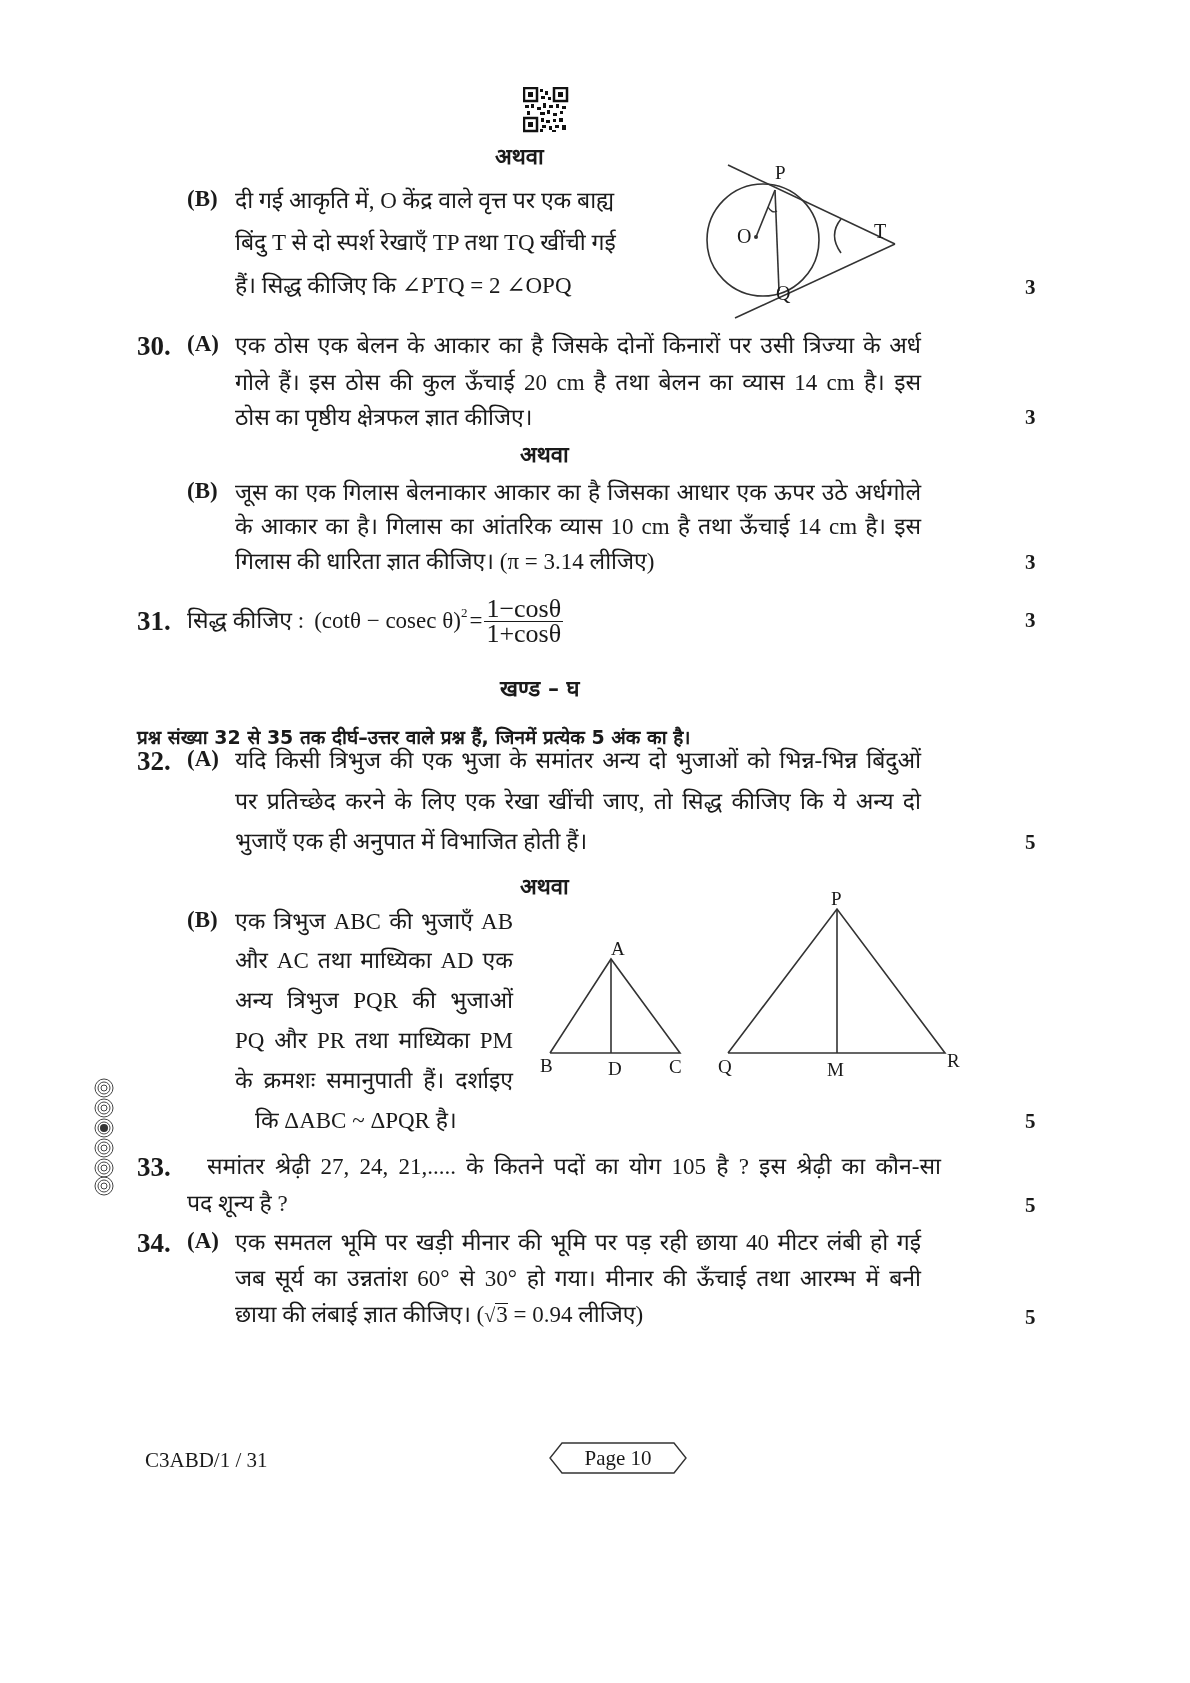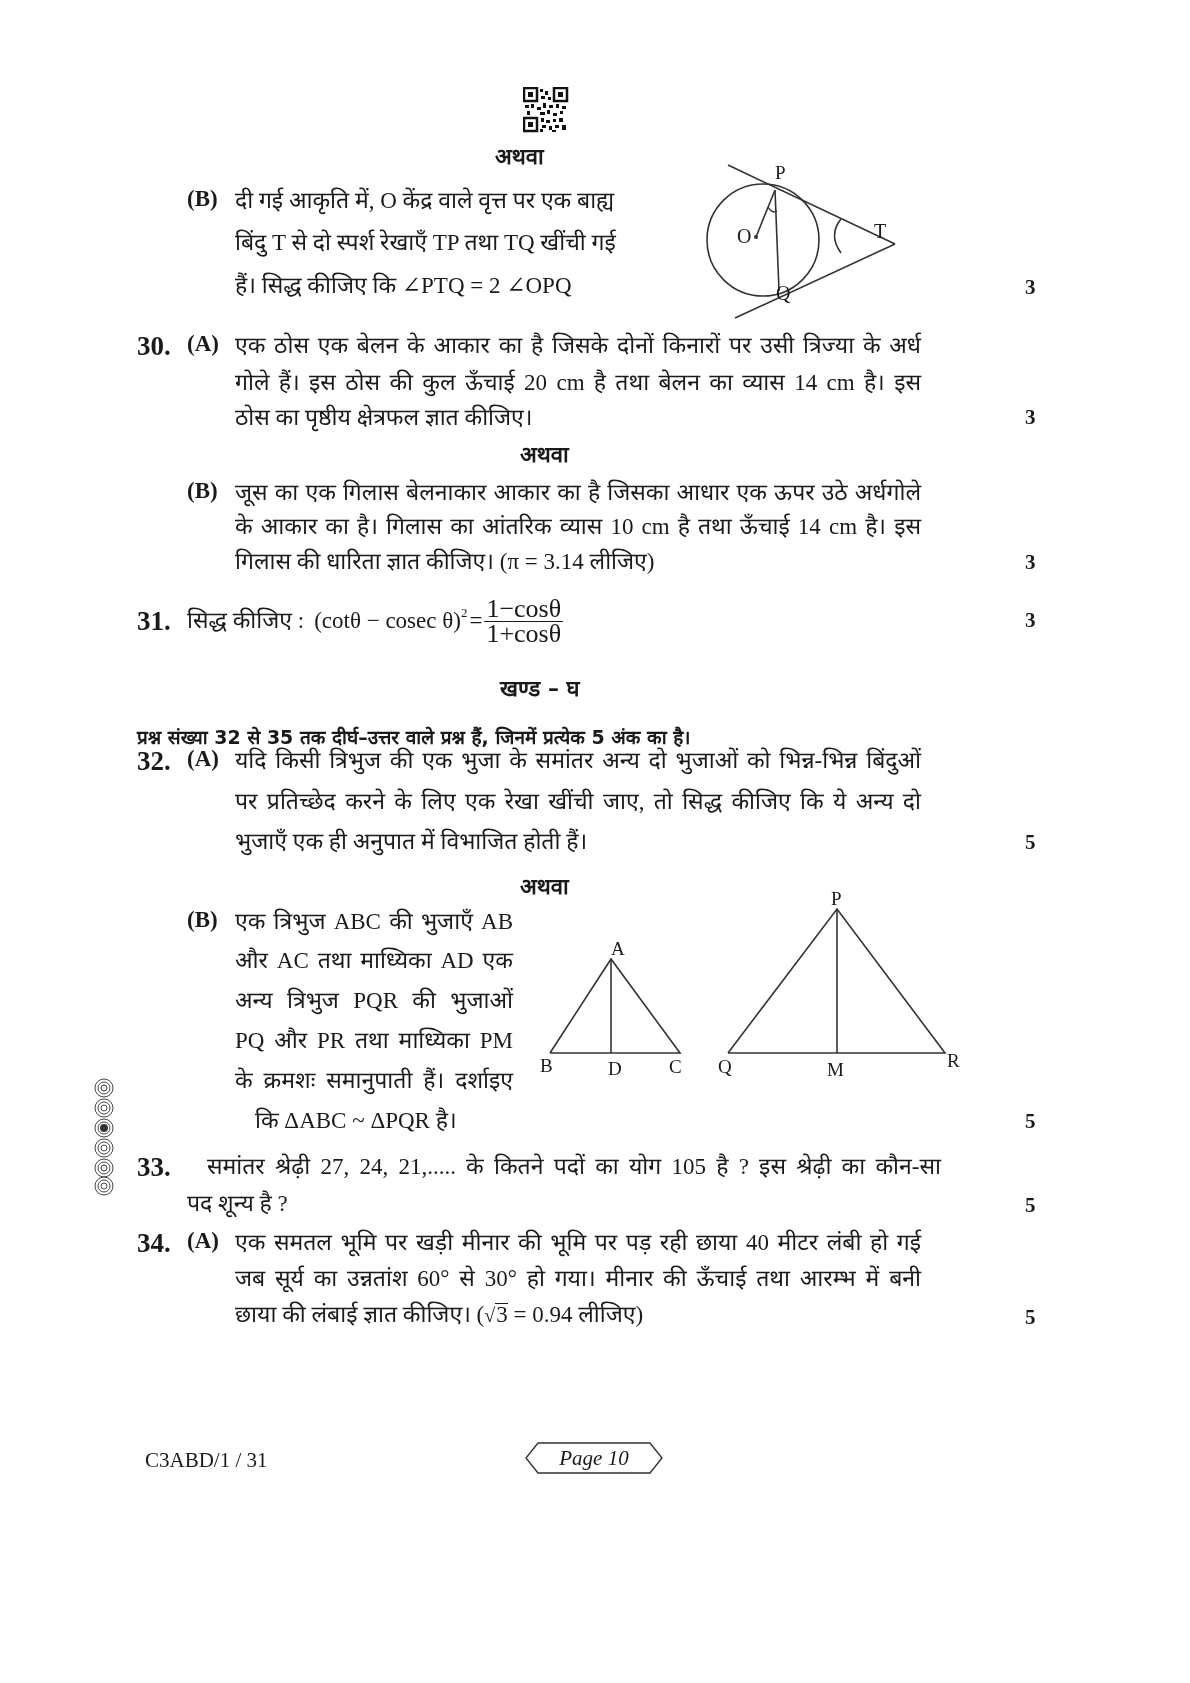--- a/index.html
+++ b/index.html
@@ -13,21 +13,21 @@
   .bold { font-weight: bold; }
   .marks { position: absolute; left: 1025px; font-size: 21px; font-weight: bold; }
   .qnum { position: absolute; font-size: 27px; font-weight: bold; }
   .opt { position: absolute; font-size: 23px; font-weight: bold; }
   .athava { position: absolute; font-size: 22px; font-weight: bold; font-family: "DejaVu Sans", sans-serif; }
   .justify { text-align: justify; text-align-last: justify; }
   .frac { display: inline-block; vertical-align: middle; text-align: center; font-size: 26px; line-height: 24px; }
   .frac .num { display: block; border-bottom: 1.5px solid #1a1a1a; padding: 0 2px; }
   .frac .den { display: block; padding: 0 2px; }
   .footer-left { position: absolute; left: 145px; top: 1448px; font-size: 21px; }
-  .page-box { position: absolute; left: 524px; top: 1440px; width: 140px; height: 36px; font-style: italic; }
+  .page-box { position: absolute; left: 548px; top: 1440px; width: 140px; height: 36px; }
   .page-label { position: absolute; left: 0; top: 0; width: 140px; height: 36px; line-height: 36px; text-align: center; font-size: 21px; }
   .sqrt { display: inline-block; border-top: 1.5px solid #1a1a1a; padding-left: 1px; line-height: 22px; }
 </style>
 </head>
 <body>
 
 <div class="abs" style="left:523px;top:87px;width:46px;height:46px;">
   <svg width="46" height="46" viewBox="0 0 46 46">
     <rect x="0" y="0" width="46" height="46" fill="#fff"></rect>
     <rect x="1" y="1" width="13" height="13" fill="none" stroke="#111" stroke-width="2.5"></rect>

